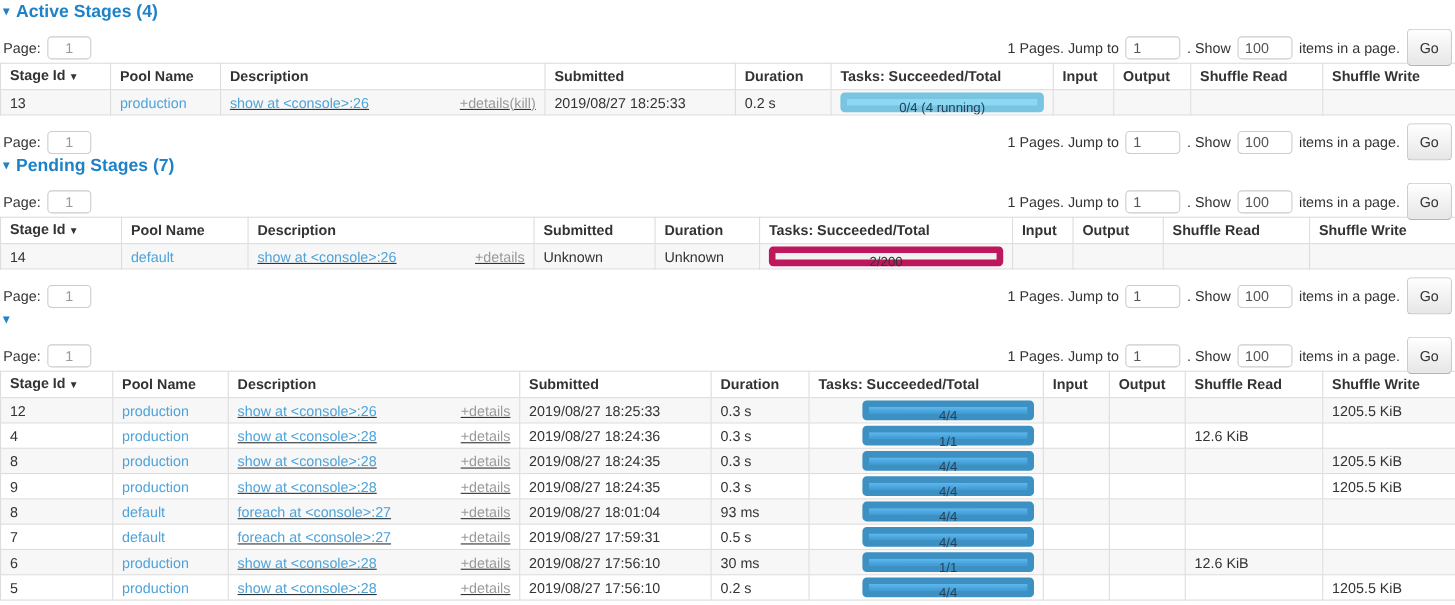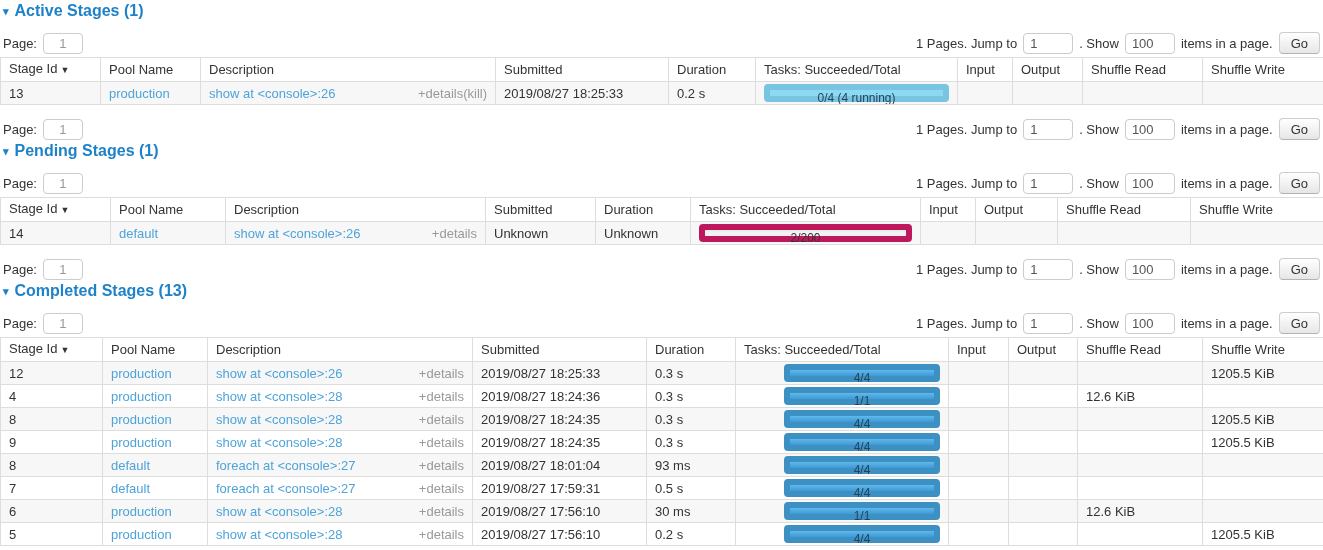--- a/index.html
+++ b/index.html
@@ -32,39 +32,39 @@
   .pag-left, .pag-right { display: flex; align-items: center; gap: 6px; justify-content: flex-end; }
   input.pg {
     height: 21px; border: 1px solid #ccc; border-radius: 4px;
     font-family: "Liberation Sans", sans-serif; font-size: 13px;
     color: #555; padding: 2px 6px; background: #fff;
   }
   input.page-input { width: 40px; text-align: center; color: #999; }
   input.jump-input { width: 50px; }
   input.show-input { width: 50px; }
   button.go-btn {
-    height: 22px; padding: 2px 11px;
+    height: 34px; padding: 2px 11px;
     border: 1px solid #ccc; border-bottom-color: #b3b3b3; border-radius: 4px;
     background: linear-gradient(#ffffff, #e6e6e6);
     font-family: "Liberation Sans", sans-serif; font-size: 13px; color: #333;
     cursor: pointer;
   }
 
   
   table { border-collapse: collapse; width: 1323px; table-layout: fixed; margin-top: 3px; }
   th, td {
     border: 1px solid #ddd; padding: 3px 8px; text-align: left;
     font-size: 13px; line-height: 15px; white-space: nowrap; overflow: hidden;
   }
-  th { font-weight: normal; cursor: pointer; }
+  th { font-weight: bold; cursor: pointer; }
   .sort-icon { font-size: 9px; margin-left: 3px; color: #333; }
   tbody tr:nth-child(odd) td { background: #f7f7f7; }
   a.cell-link { color: var(--link-blue, #4ea3d9); text-decoration: none; cursor: pointer; }
   .muted { color: var(--muted-grey, #999); cursor: pointer; }
-  .desc-cell { display: flex; align-items: center; }
+  .desc-cell { display: flex; align-items: center; text-decoration: underline; }
   .desc-cell .spacer { flex: 1 1 auto; }
   .desc-cell .kill { }
 
   
   td.tasks-cell { padding: 2px 8px; }
   .progress {
     height: 18px; border-radius: 4px; border: 6px solid #be185d;
     background: var(--bar-empty, #f2f2f2);
     box-shadow: inset 0 1px 2px rgba(0,0,0,.06);
   }
@@ -101,21 +101,21 @@
   .tbl-completed th:nth-child(7){width:60px}  .tbl-completed th:nth-child(8){width:69px}
   .tbl-completed th:nth-child(9){width:125px} .tbl-completed th:nth-child(10){width:121px}
 </style>
 </head>
 <body>
 
 <div class="wrap" id="sections-root">
   <section>
     <h2 class="section-heading">
       <span class="collapse-icon">▾</span>
-      <span>Active Stages (1)</span>
+      <span>Active Stages (4)</span>
     </h2>
 
     <div class="pagerow top">
       <div class="pag-left">
         <span>Page:</span>
         <input class="pg page-input" value="1" style="">
       </div>
       <div class="pag-right">
         <span>1 Pages. Jump to</span>
         <input class="pg jump-input" value="1" style="">
@@ -180,21 +180,21 @@
         <input class="pg show-input" value="100" style="">
         <span>items in a page.</span>
         <button class="go-btn">Go</button>
       </div>
     </div>
   </section>
 
   <section>
     <h2 class="section-heading">
       <span class="collapse-icon">▾</span>
-      <span>Pending Stages (1)</span>
+      <span>Pending Stages (7)</span>
     </h2>
 
     <div class="pagerow top">
       <div class="pag-left">
         <span>Page:</span>
         <input class="pg page-input" value="1" style="">
       </div>
       <div class="pag-right">
         <span>1 Pages. Jump to</span>
         <input class="pg jump-input" value="1" style="">
@@ -258,21 +258,20 @@
         <input class="pg show-input" value="100" style="">
         <span>items in a page.</span>
         <button class="go-btn">Go</button>
       </div>
     </div>
   </section>
 
   <section>
     <h2 class="section-heading">
       <span class="collapse-icon">▾</span>
-      <span>Completed Stages (13)</span>
     </h2>
 
     <div class="pagerow top">
       <div class="pag-left">
         <span>Page:</span>
         <input class="pg page-input" value="1" style="">
       </div>
       <div class="pag-right">
         <span>1 Pages. Jump to</span>
         <input class="pg jump-input" value="1" style="">

